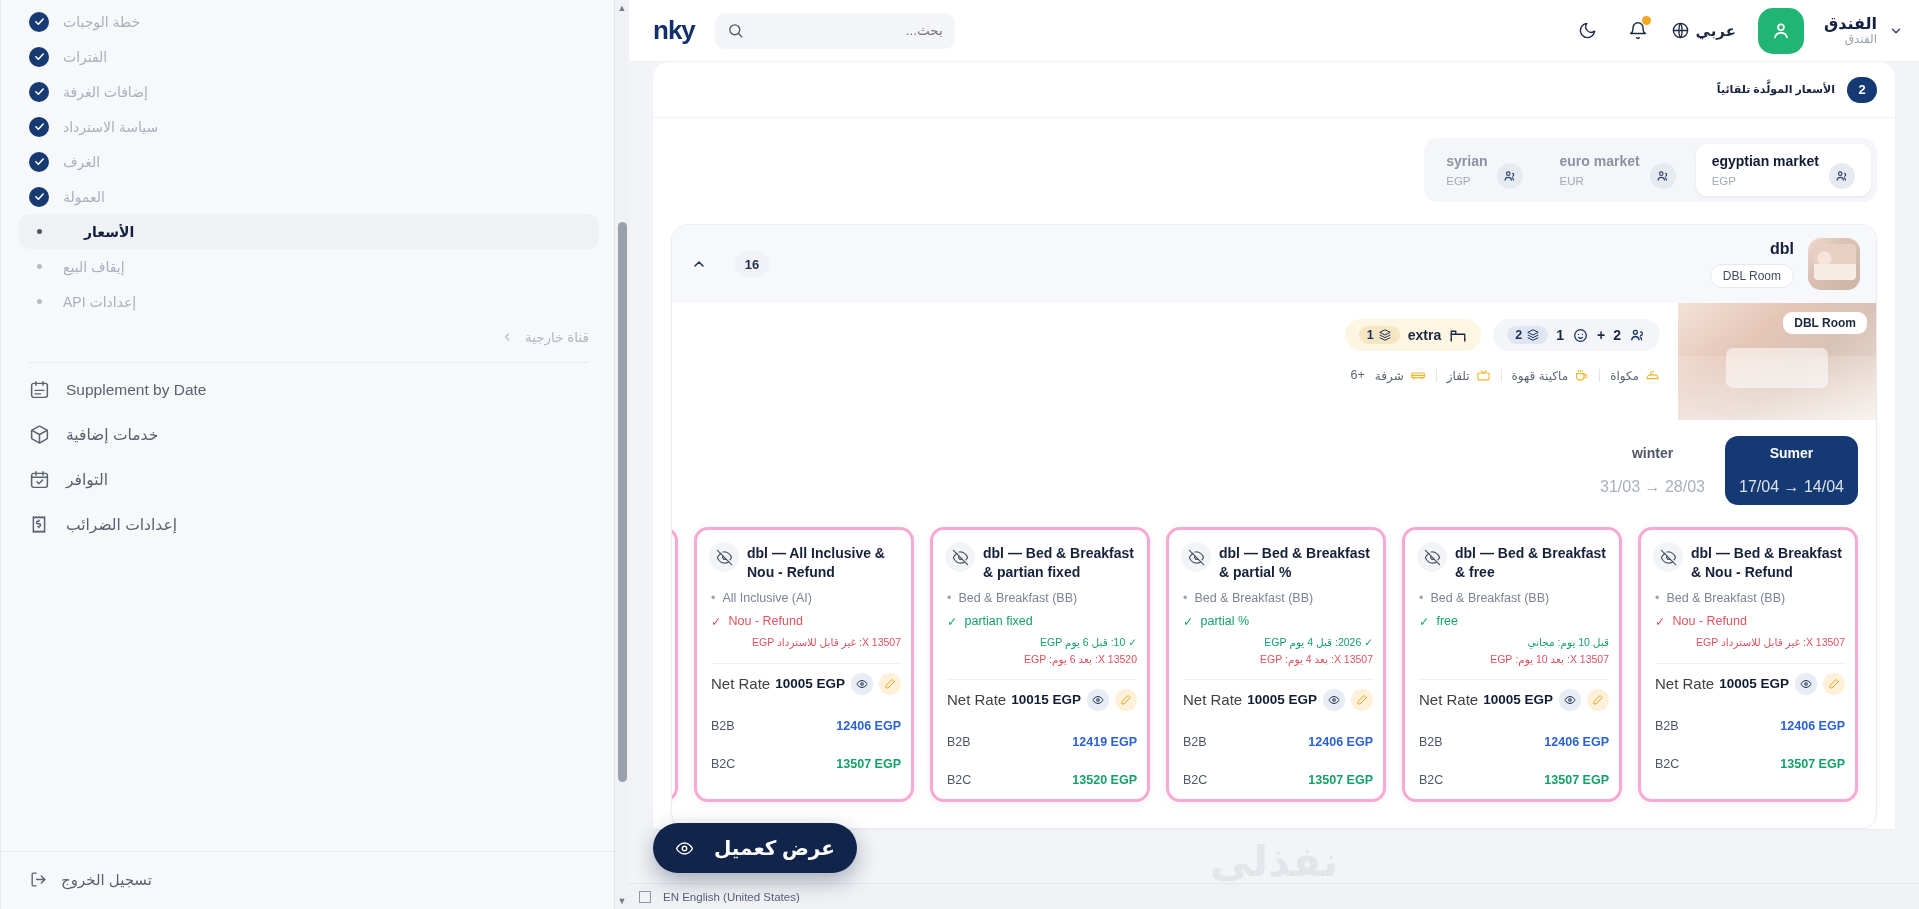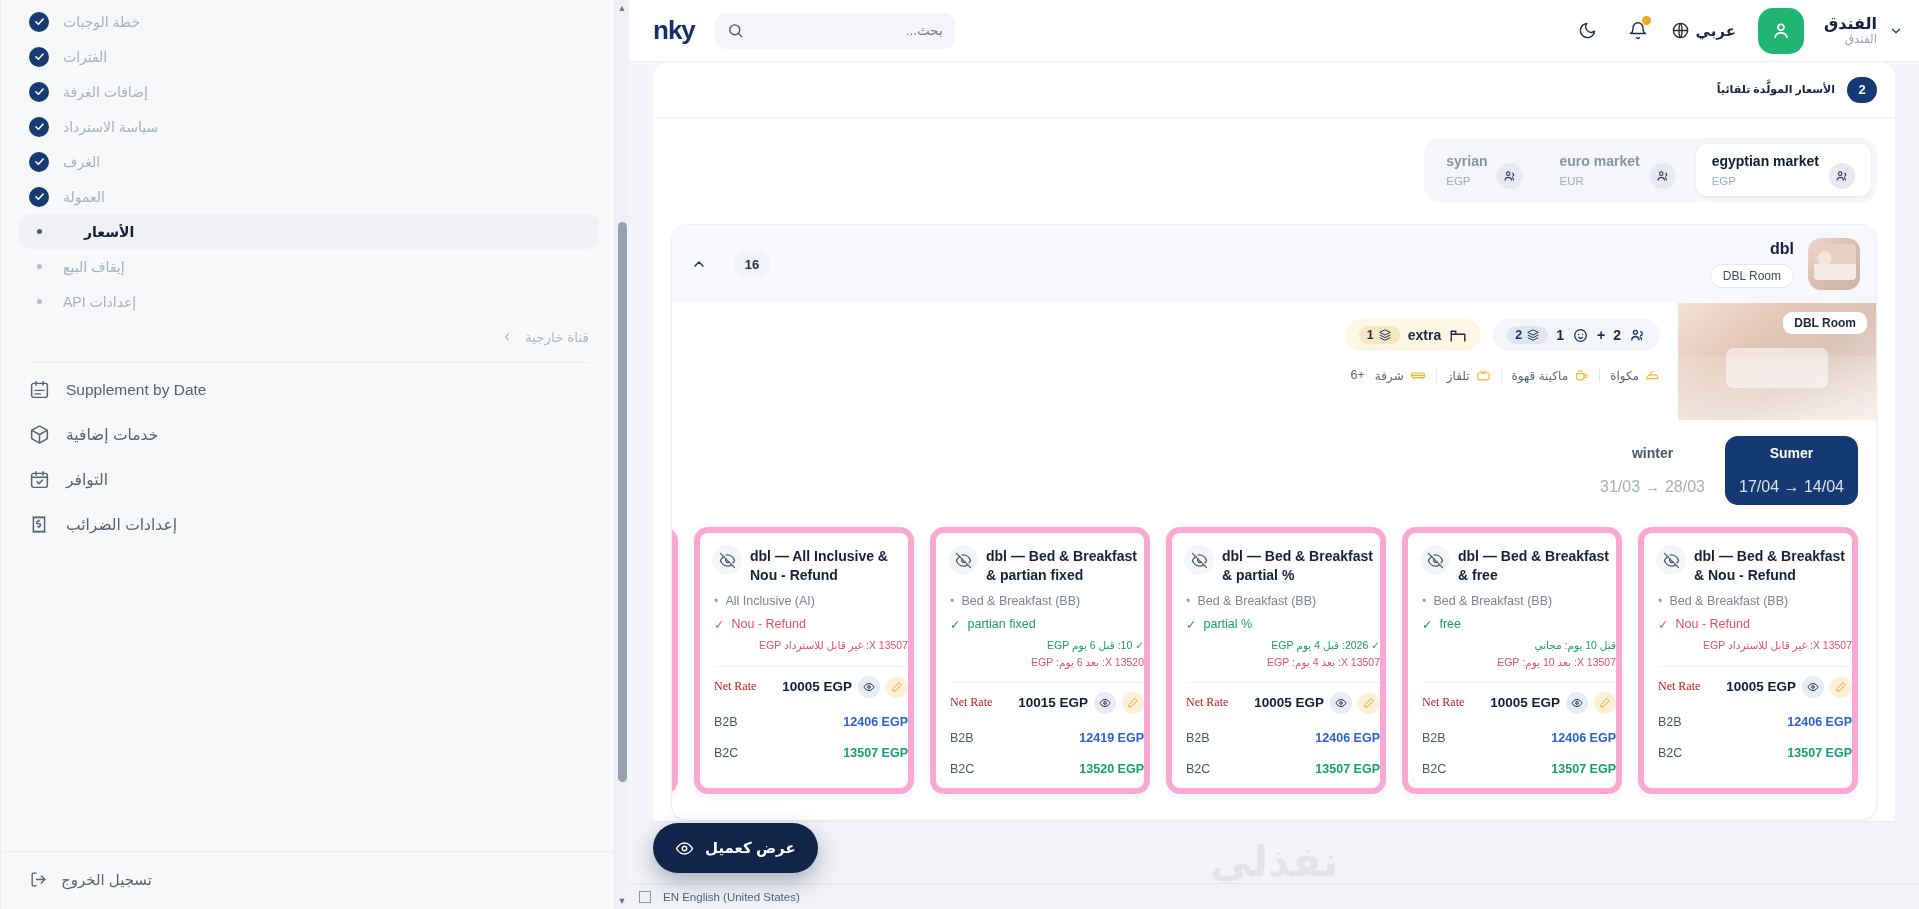--- a/index.html
+++ b/index.html
@@ -179,22 +179,22 @@
   .season .s-name { font-size:14px; font-weight:700; }
   .season .s-date { font-size:16px; margin-top:17px; opacity:.85; }
   .season:not(.active) .s-name { color:#4e5768; }
   .season:not(.active) .s-date { color:#9aa2b1; }
 
   
   .rp-strip {
     display:flex; gap:16px; padding:22px 18px 26px 18px; overflow:hidden;
   }
   .rp-card {
-    width:220px; flex:none; background:#fff; border:6px solid #f9a8d4; border-radius:14px;
-    padding:14px 0 12px 14px; position:relative;
+    width:220px; flex:none; background:#fff; border:3px solid #f9a8d4; border-radius:14px;
+    padding:14px 10px 12px 14px; position:relative;
     box-shadow:0 2px 8px rgba(20,30,60,.06);
   }
   .rp-eye {
     position:absolute; top:12px; left:12px; width:30px; height:30px; border-radius:50%;
     background:#f3f4f7; display:flex; align-items:center; justify-content:center;
     color:#4a5365; cursor:pointer;
   }
   .rp-title {
     font-size:14px; font-weight:700; color:#16203a; line-height:1.33;
     padding-left:36px; min-height:38px; text-align:left; direction:ltr;
@@ -206,40 +206,40 @@
   .rp-line .tick { color:#15a06a; font-weight:700; }
   .rp-line .cancel-ok { color:#15a06a; }
   .rp-line .cancel-no { color:#e05260; }
   .rp-sub {
     direction:rtl; text-align:right; font-size:10.5px; line-height:1.55; margin-top:5px;
   }
   .rp-sub .ok { color:#15a06a; }
   .rp-sub .bad { color:#e05260; }
   .rp-div { height:1px; background:#eef0f4; margin:12px 0 9px 0; }
   .rp-net { display:flex; align-items:center; justify-content:space-between; direction:ltr; }
-  .rp-net .lbl { font-size:12px; color:#b91c1c;font-family:Liberation Serif, serif; }
+  .rp-net .lbl { font-size:15px; color:#404040; }
   .rp-net .rightgrp { display:flex; align-items:center; gap:6px; }
   .rp-net .val { font-size:13.5px; font-weight:700; color:#121c33; }
   .ic-circle {
     width:22px; height:22px; border-radius:50%; display:flex; align-items:center;
     justify-content:center; cursor:pointer;
   }
   .ic-circle.eye { background:#e7ecf5; color:#1d2c4c; }
   .ic-circle.pen { background:#fdf1d9; color:#e9a426; }
   .rp-row { display:flex; align-items:flex-start; justify-content:space-between; direction:ltr;
-            margin-top:17px; font-size:12.5px; }
+            margin-top:24px; font-size:12.5px; }
   .rp-row .k { color:#4e5768; }
   .rp-row .v.b2b { color:#2a62d6; font-weight:600; }
   .rp-row .v.b2c { color:#14a06a; font-weight:600; }
 
   
   .preview-btn {
     position:absolute; left:24px; bottom:36px; height:50px; padding:0 22px;
     background:#11244a; color:#fff; border-radius:25px; display:flex;
-    align-items:center; gap:11px; font-size:15px; font-weight:700;
+    align-items:center; gap:20px; font-size:20px; font-weight:700;
     box-shadow:0 8px 22px rgba(17,36,74,.35); cursor:pointer; z-index:40;
   }
 
   
   .watermark {
     position:absolute; left:0; right:0; bottom:6px; text-align:center;
     font-size:42px; font-weight:800; color:rgba(120,130,150,.13);
     letter-spacing:2px; pointer-events:none; z-index:1; line-height:1;
   }
   .watermark small { display:block; font-size:20px; font-weight:700; letter-spacing:4px; }

